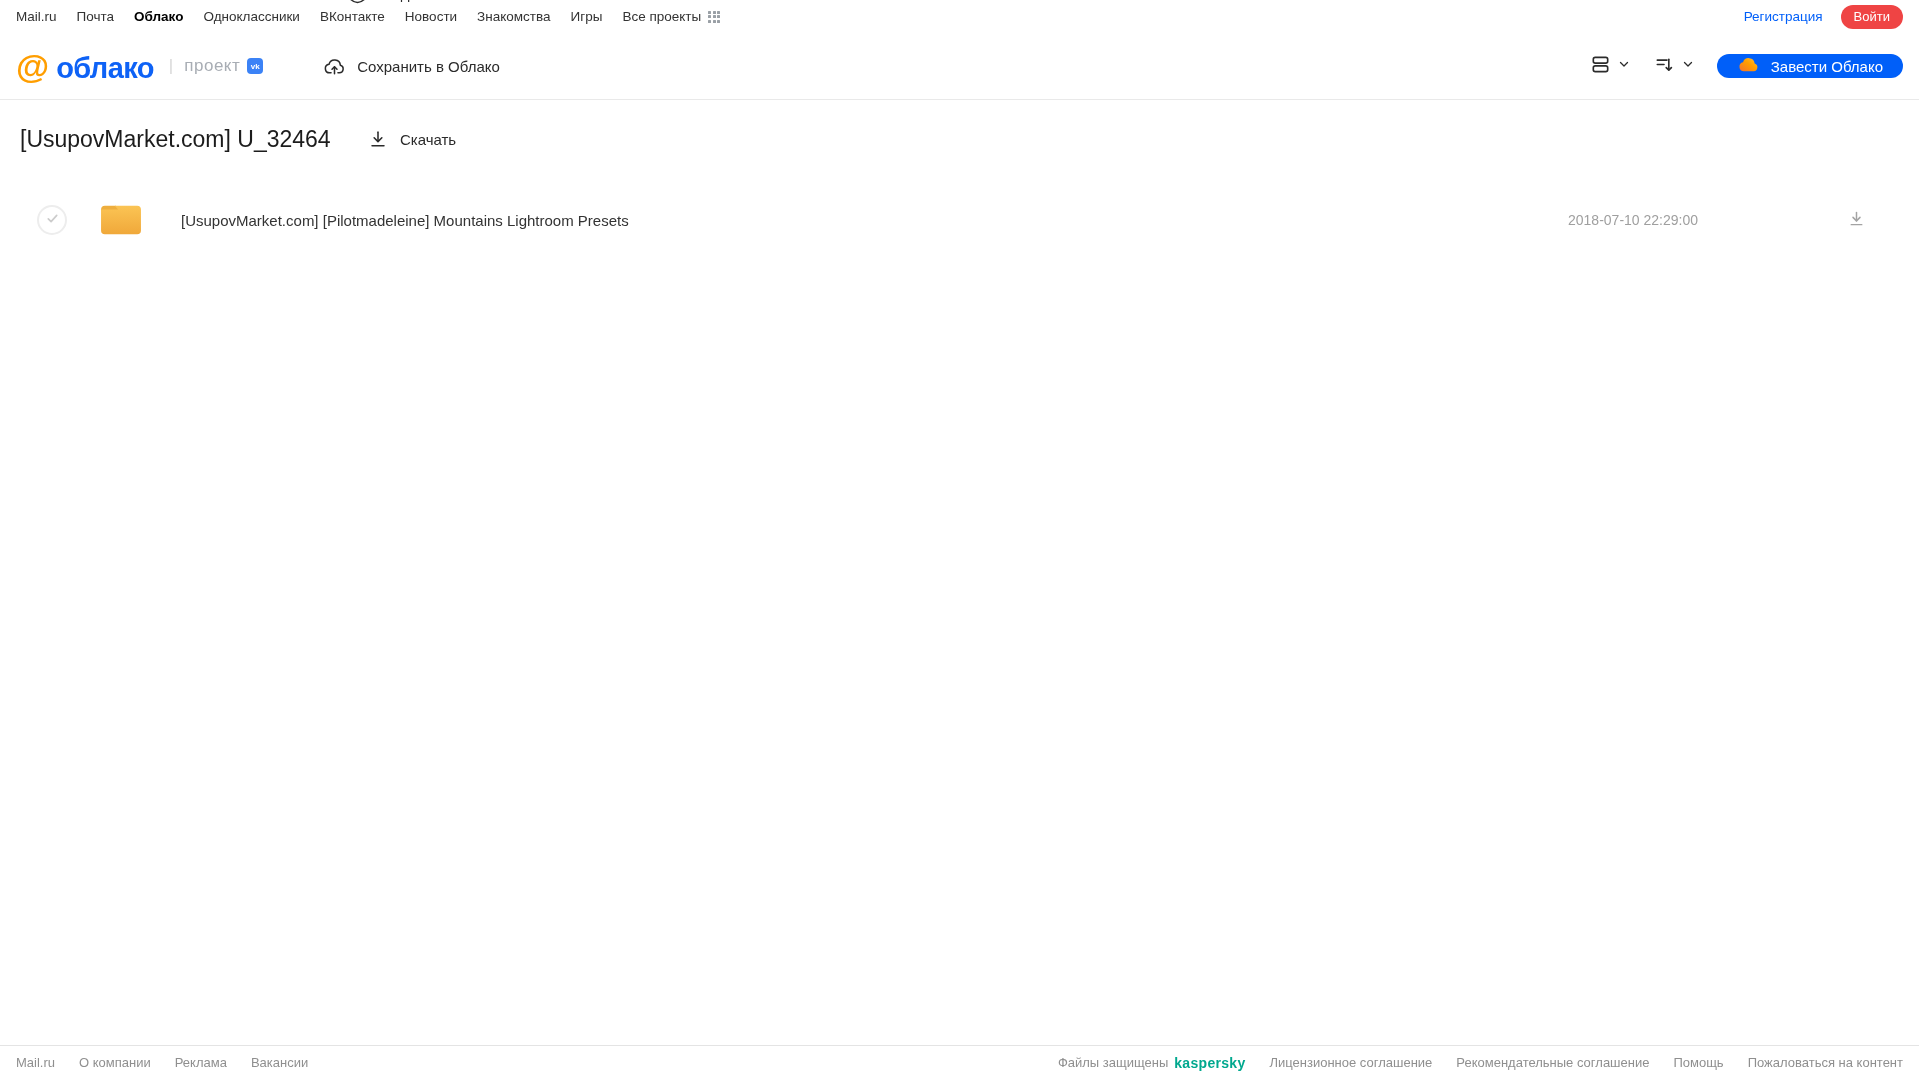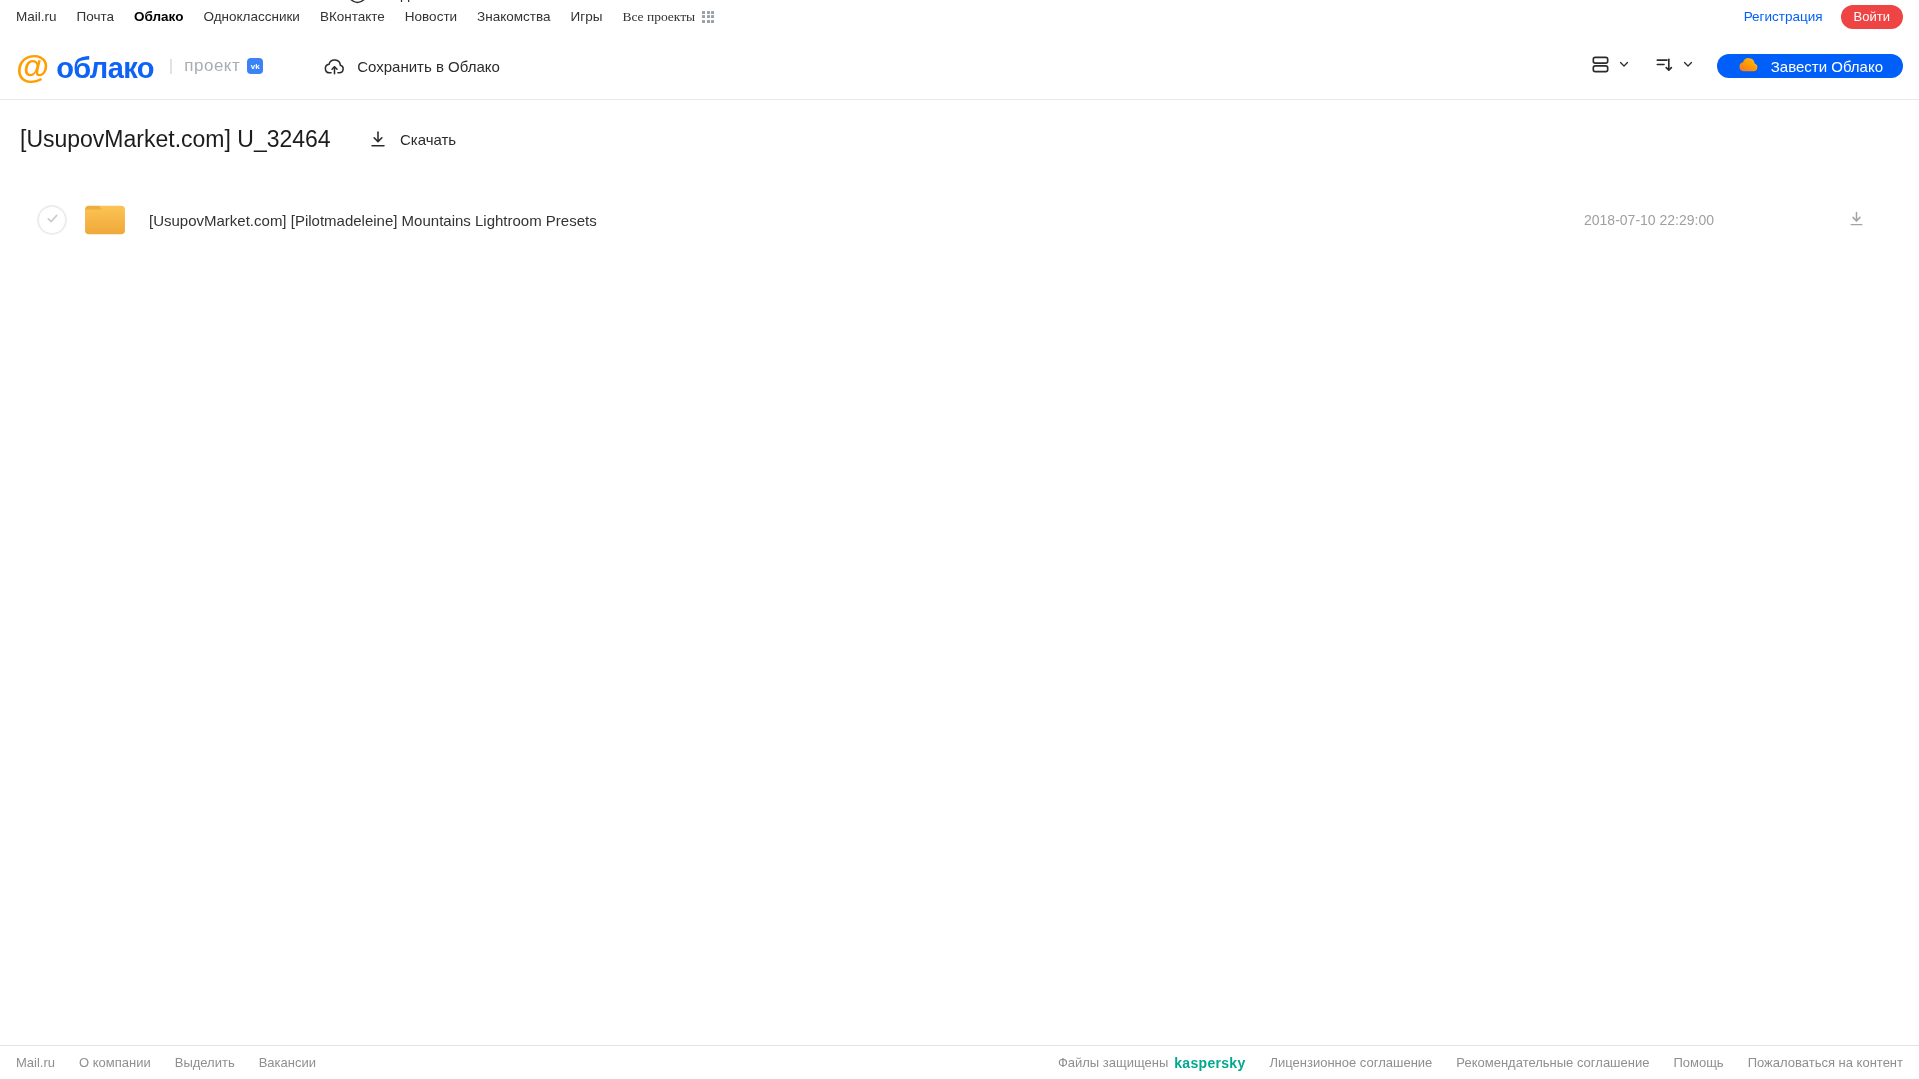--- a/index.html
+++ b/index.html
@@ -8,21 +8,21 @@
   a { text-decoration:none; }
   button { font-family:inherit; cursor:pointer; }
   .clickable { cursor:pointer; }
 
   
   .top-nav { height:33px; display:flex; align-items:center; justify-content:space-between;
     padding:0 16px; }
   .nav-links { display:flex; align-items:center; gap:20px; }
   .nav-link { font-size:13.5px; color:#333; }
   .nav-link.active { font-weight:700; color:#000; }
-  .all-projects-wrap { display:flex; align-items:center; gap:7px;font-family:Liberation Serif, serif; }
+  .all-projects-wrap { display:flex; align-items:center; gap:7px; }
   .grid-icon { display:grid; grid-template-columns:repeat(3,3px); grid-auto-rows:3px; gap:1.5px; }
   .grid-icon i { background:#9aa0a6; border-radius:0.5px; }
   .nav-right { display:flex; align-items:center; gap:18px; }
   .registration-link { color:#005ff9; font-size:13.5px; }
   .login-btn { background:#ef4444; color:#fff; border:none; border-radius:13px;
     height:24px; padding:0 13px; font-size:13px; }
 
   
   .header { height:67px; display:flex; align-items:center; padding:0 16px;
     border-bottom:1px solid #e9e9e9; }
@@ -44,21 +44,21 @@
   .header-right { margin-left:auto; display:flex; align-items:center; gap:22px; }
   .icon-group { display:flex; align-items:center; gap:5px; color:#2b2b2b; }
   .get-cloud-btn { display:flex; align-items:center; gap:11px; background:#005ff9; color:#fff;
     border:none; border-radius:12px; height:24px; padding:0 20px; font-size:15px; }
 
   
   .main { padding:0 20px; }
   .page-title { font-size:23px; font-weight:500; color:#1c1c1c; margin-top:26px; }
 
   .file-row { display:flex; align-items:center; height:50px; margin-top:42px;
-    padding-left:17px; padding-right:32px; }
+    padding-left:17px; padding-right:32px;gap:16px; }
   .row-checkbox { width:30px; height:30px; border-radius:50%; border:2px solid #ededed;
     display:flex; align-items:center; justify-content:center; background:#fff; flex:0 0 auto; }
   .folder-icon { margin-left:15px; flex:0 0 auto; display:flex; }
   .file-name { margin-left:21px; font-size:15px; color:#333; }
   .file-date { margin-left:auto; font-size:14px; color:#9f9f9f; }
   .row-download { margin-left:132px; background:none; border:none; display:flex; }
 
   
   .footer { position:absolute; left:0; right:0; bottom:0; height:34px;
     border-top:1px solid #e4e4e4; display:flex; align-items:center;
@@ -232,21 +232,21 @@
         </svg>
       </span>
     </button>
   </div>
 </main>
 
 <footer class="footer">
   <div class="footer-left">
     <a class="footer-link">Mail.ru</a>
     <a class="footer-link">О компании</a>
-    <a class="footer-link">Выделить</a>
+    <a class="footer-link">Реклама</a>
     <a class="footer-link">Вакансии</a>
   </div>
   <div class="footer-right">
     <span class="kaspersky-wrap">
       <span class="footer-link">Файлы защищены</span>
       <span class="kaspersky-logo">kaspersky</span>
     </span>
     <a class="footer-link">Лицензионное соглашение</a>
     <a class="footer-link">Рекомендательные соглашение</a>
     <a class="footer-link">Помощь</a>

